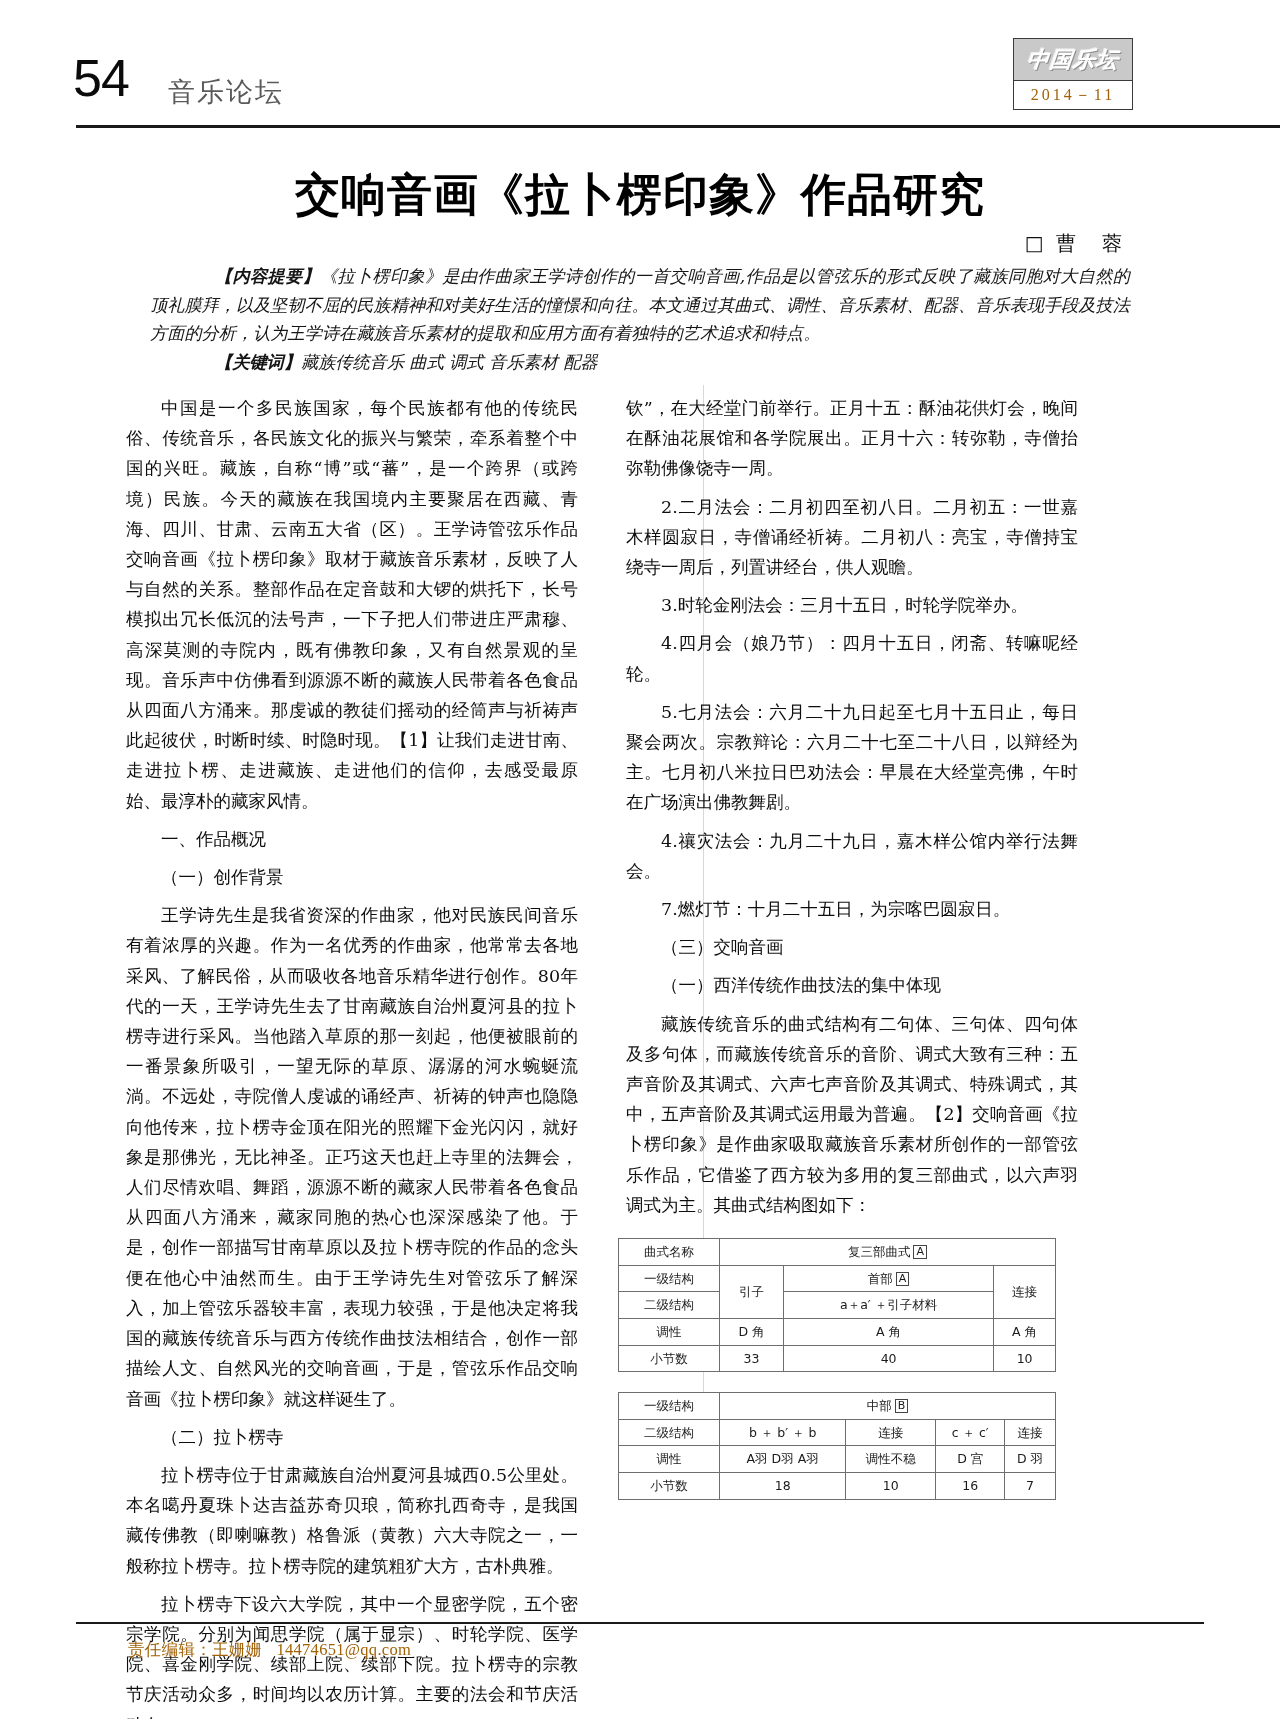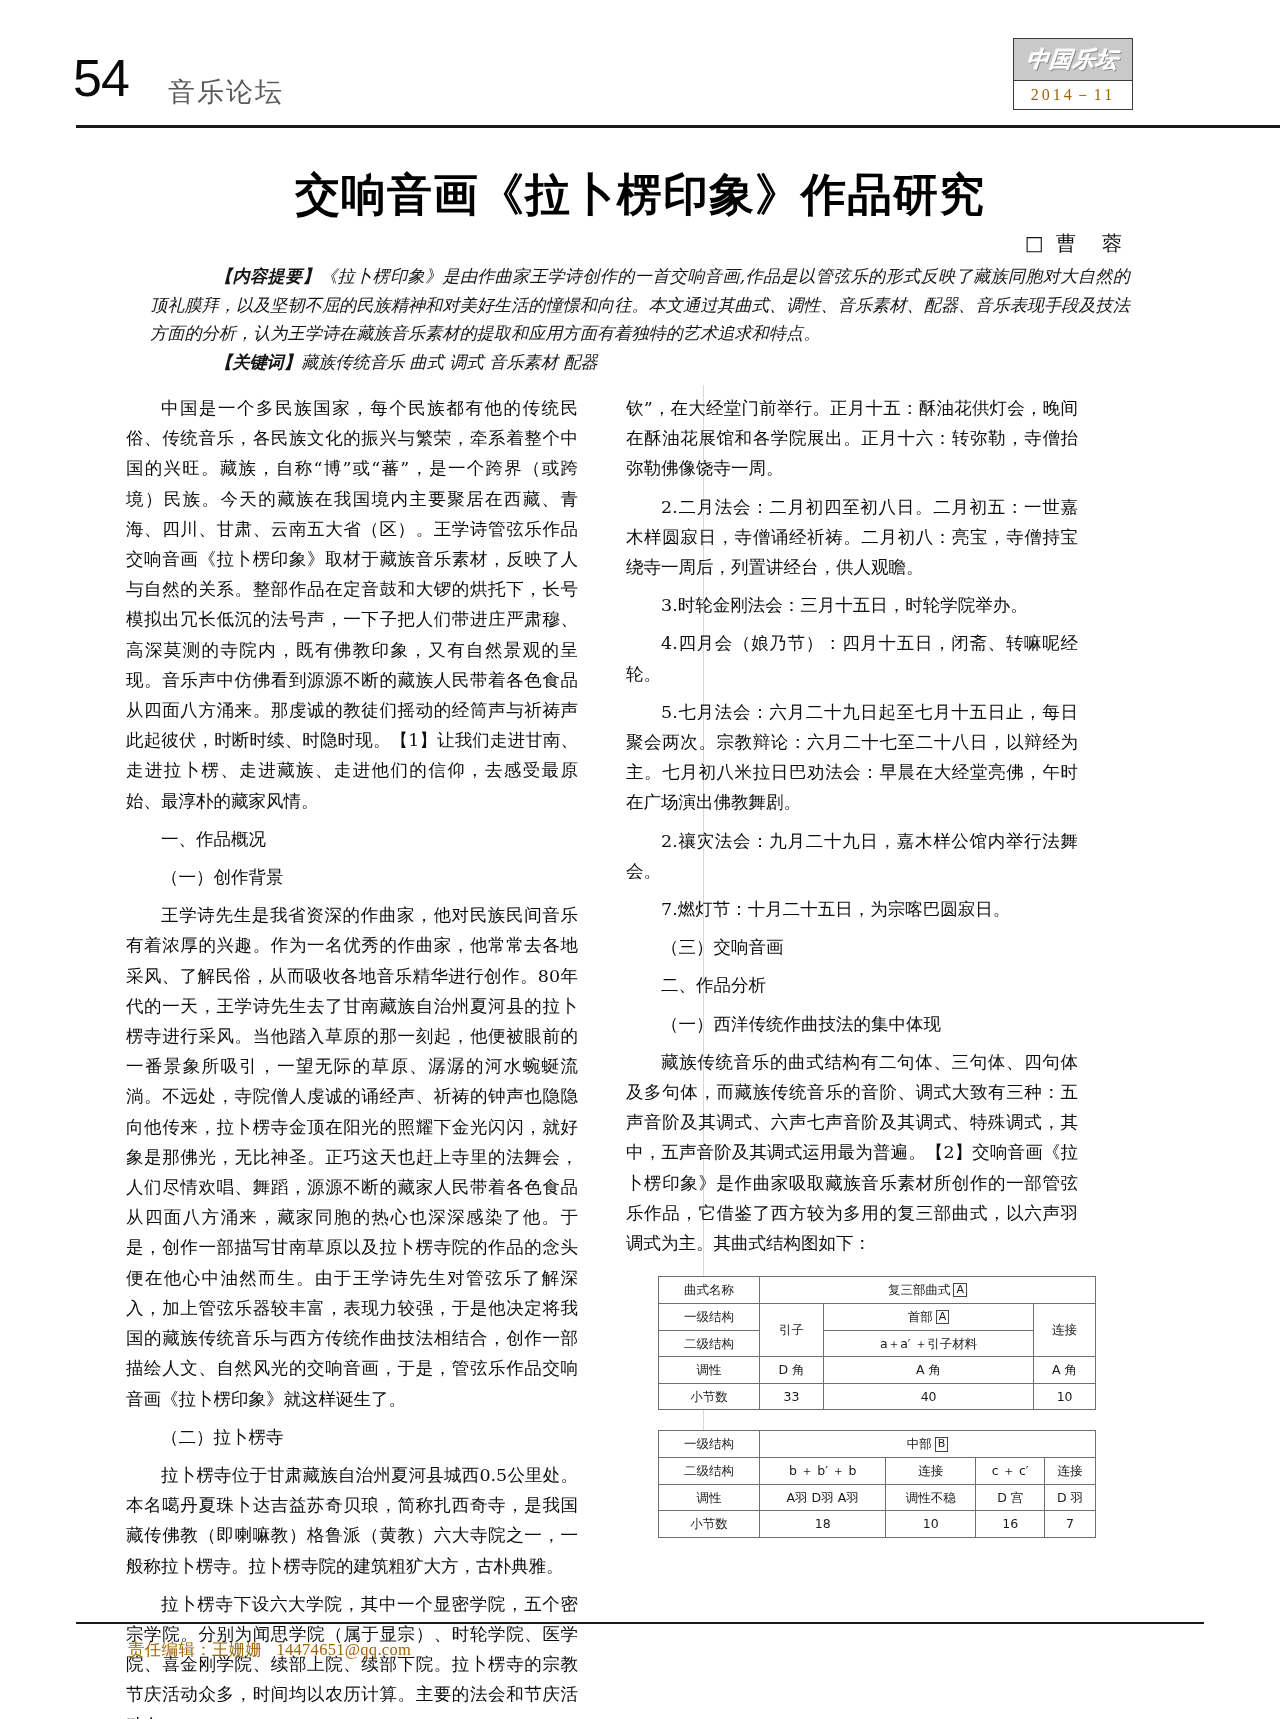--- a/index.html
+++ b/index.html
@@ -100,21 +100,21 @@
   .col.right{left:500px;}
   .col p{margin:8px;text-indent:2em;}
   .col p.noind{text-indent:0;}
 
   .divider{
     position:absolute;left:585px;top:0;width:1px;height:1060px;
     background:#d8d8d8;
   }
 
   
-  .tbl-wrap{margin-top:18px;margin-left:40px;}
+  .tbl-wrap{margin-top:18px;}
   table.struct{
     border-collapse:collapse;
     width:438px;
     font-size:12.5px;
     font-family:"DejaVu Sans","Liberation Sans",sans-serif;
     color:#1a1a1a;
     background:#fff;
   }
   table.struct td{
     border:1px solid #6e6e6e;
@@ -186,24 +186,23 @@
       <p>拉卜楞寺下设六大学院，其中一个显密学院，五个密宗学院。分别为闻思学院（属于显宗）、时轮学院、医学院、喜金刚学院、续部上院、续部下院。拉卜楞寺的宗教节庆活动众多，时间均以农历计算。主要的法会和节庆活动有：</p>
       <p>1.正月祈愿法会：又称毛兰姆节，正月初三夜起至正月十七日结束。其中：正月初八：放生节，在图丹颇章院内放生，群众可参观寺院珍宝。正月十三：亮佛节，又称展佛节或晒佛节，供观瞻的弥勒佛像长54米，宽24米。正月十四：法舞会“恰木</p>
     </div>
 
     <div class="col right">
       <p class="noind">钦”，在大经堂门前举行。正月十五：酥油花供灯会，晚间在酥油花展馆和各学院展出。正月十六：转弥勒，寺僧抬弥勒佛像饶寺一周。</p>
       <p>2.二月法会：二月初四至初八日。二月初五：一世嘉木样圆寂日，寺僧诵经祈祷。二月初八：亮宝，寺僧持宝绕寺一周后，列置讲经台，供人观瞻。</p>
       <p>3.时轮金刚法会：三月十五日，时轮学院举办。</p>
       <p>4.四月会（娘乃节）：四月十五日，闭斋、转嘛呢经轮。</p>
       <p>5.七月法会：六月二十九日起至七月十五日止，每日聚会两次。宗教辩论：六月二十七至二十八日，以辩经为主。七月初八米拉日巴劝法会：早晨在大经堂亮佛，午时在广场演出佛教舞剧。</p>
-      <p>2.禳灾法会：九月二十九日，嘉木样公馆内举行法舞会。</p>
+      <p>4.禳灾法会：九月二十九日，嘉木样公馆内举行法舞会。</p>
       <p>7.燃灯节：十月二十五日，为宗喀巴圆寂日。</p>
       <p>（三）交响音画</p>
-      <p>二、作品分析</p>
       <p>（一）西洋传统作曲技法的集中体现</p>
       <p>藏族传统音乐的曲式结构有二句体、三句体、四句体及多句体，而藏族传统音乐的音阶、调式大致有三种：五声音阶及其调式、六声七声音阶及其调式、特殊调式，其中，五声音阶及其调式运用最为普遍。【2】交响音画《拉卜楞印象》是作曲家吸取藏族音乐素材所创作的一部管弦乐作品，它借鉴了西方较为多用的复三部曲式，以六声羽调式为主。其曲式结构图如下：</p>
 
       <div class="tbl-wrap">
         <table class="struct">
             <tbody id="t0">
               <tr>
                 <td class="hdr">曲式名称</td>
                 <td colspan="3">复三部曲式<span class="boxed">A</span></td>
               </tr>

